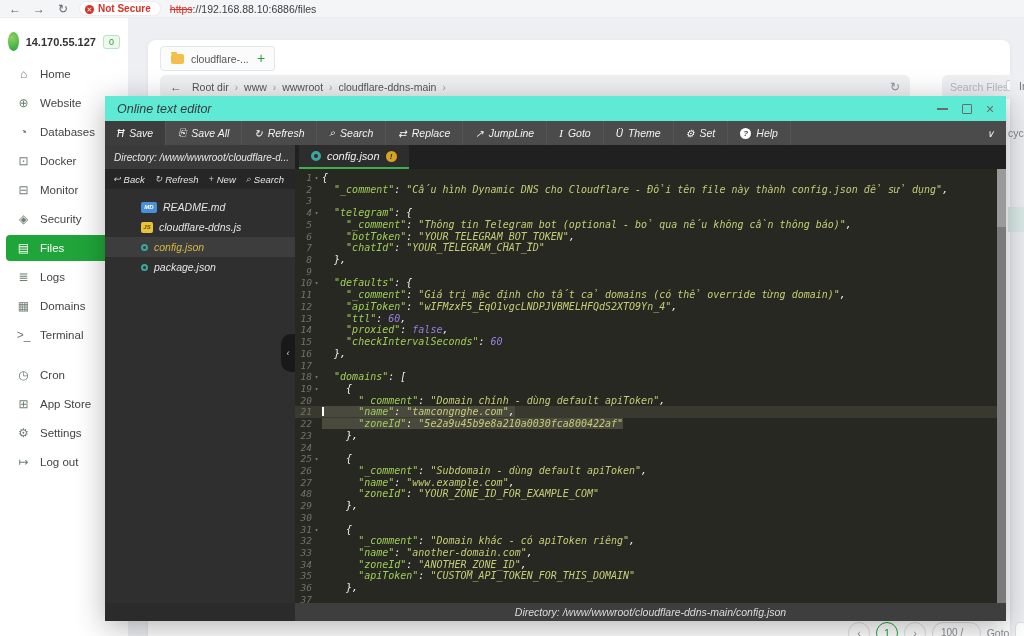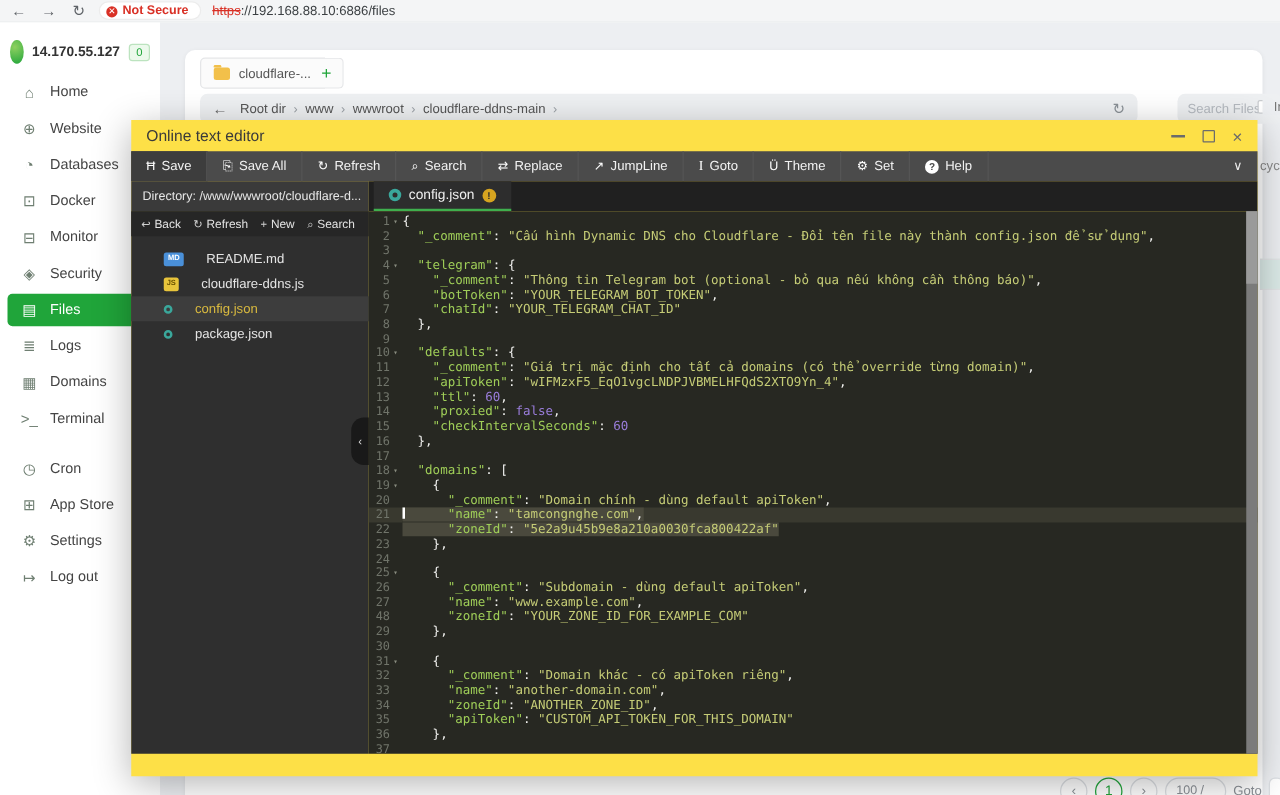--- a/index.html
+++ b/index.html
@@ -69,22 +69,22 @@
   .pager { left:848px; top:622px; display:flex; align-items:center; gap:6px; }
   .pg-btn { min-width:22px; height:22px; border:1px solid #dcdfe3; border-radius:11px;
     background:#fff; color:#8b9096; font-size:11px; text-align:center; line-height:20px; padding:0 4px;}
   .pg-btn.cur { border-color:#20a53a; color:#20a53a; }
   .pg-size { height:22px; border:1px solid #dcdfe3; border-radius:11px; background:#fff;
     color:#8b9096; font-size:10px; line-height:20px; padding:0 8px; }
   .pg-goto { font-size:10.5px; color:#8b9096; }
   .pg-input { width:20px; height:22px; border:1px solid #dcdfe3; border-radius:5px; background:#fff;}
 
   
-  .modal { left:105px; top:96px; width:901px; height:525px; background:#fde047;
-    box-shadow:0 6px 28px rgba(0,0,0,.30); }
+  .modal { left:105px; top:96px; width:901px; height:525px; background:#5eead4;
+    box-shadow:0 6px 28px rgba(0,0,0,.30);font-style:italic; }
   .m-head { height:25px; display:flex; align-items:center; padding:0 12px; }
   .m-title { font-size:12.5px; color:#3a3a3a; }
   .m-ctrls { margin-left:auto; display:flex; align-items:center; gap:14px; }
   .m-min { width:11px; height:2px; background:#6b6b6b; }
   .m-max { width:10px; height:10px; border:1.5px solid #6b6b6b; border-radius:1px; }
   .m-close { color:#6b6b6b; font-size:14px; line-height:10px; }
 
   .toolbar { height:24px; background:#4b4b4b; display:flex; align-items:stretch; }
   .tb-btn { display:flex; align-items:center; gap:5px; padding:0 12px; color:#f2f2f2;
     font-size:10.5px; border-right:1px solid #555; }
@@ -104,21 +104,21 @@
   .json-ring { width:10px; height:10px; border-radius:50%; border:3px solid #3aa79b; }
   .warn-badge { width:11px; height:11px; border-radius:50%; background:#d6a420; color:#2b2b2b;
     font-size:8px; font-weight:bold; text-align:center; line-height:11px; }
 
   .m-body { display:flex; height:434px; position:relative; }
   .tree { width:190px; background:#2f2f2f; }
   .tree-toolbar { height:20px; background:#262626; display:flex; align-items:center;
     gap:10px; padding-left:8px; }
   .tt-btn { color:#e3e3e3; font-size:9.5px; display:flex; align-items:center; gap:3px; }
   .tt-ico { font-size:9px; color:#cfcfcf; }
-  .ft-row { display:flex; align-items:center; gap:18px; height:20px; padding-left:26px; }
+  .ft-row { display:flex; align-items:center; gap:6px; height:20px; padding-left:36px; }
   .ft-row.selected { background:#3d3d3d; }
   .ft-row.selected .ft-name { color:#d8b93f; }
   .file-list { padding-top:8px; }
   .ft-name { color:#e4e4e4; font-size:10.5px; }
   .fico { flex:0 0 auto; }
   .fico-md { width:16px; height:11px; background:#4a90d9; color:#fff; border-radius:2px;
     font-size:6px; font-weight:bold; text-align:center; line-height:11px; }
   .fico-js { width:12px; height:11px; background:#e8c43b; color:#6b5200; border-radius:2px;
     font-size:6px; font-weight:bold; text-align:center; line-height:11px; }
   .fico-json { width:7px; height:7px; border-radius:50%; border:2.5px solid #3aa79b; }
@@ -566,15 +566,19 @@
             <div class="cl"><span class="lt"><span class="tk-w">      </span><span class="tk-k">"apiToken"</span><span class="tk-p">: </span><span class="tk-s">"CUSTOM_API_TOKEN_FOR_THIS_DOMAIN"</span></span></div>
             <div class="cl"><span class="lt"><span class="tk-w">    </span><span class="tk-p">},</span></span></div>
             <div class="cl"><span class="lt"></span></div>
           </div>
       </div>
       <div class="ed-scrollbar">
           <div class="ed-thumb"></div>
         </div>
     </div>
 
+    <div class="m-status">
+      <div class="seg-l"></div>
+      <div class="seg-r">Directory: /www/wwwroot/cloudflare-ddns-main/config.json</div>
+    </div>
   </div>
 
 </div>
 
 </body></html>

